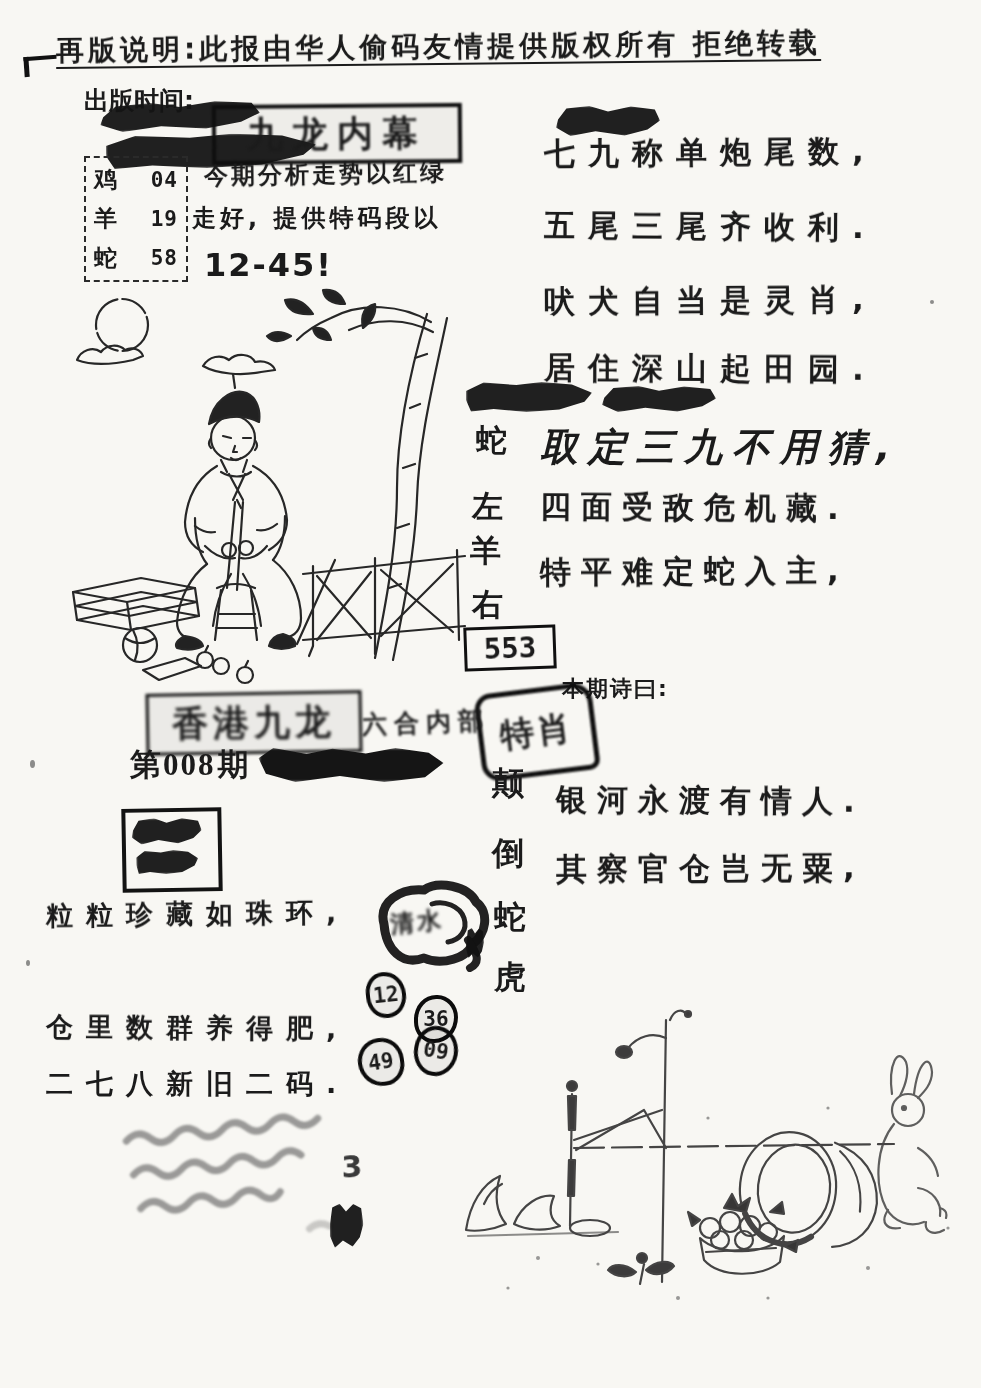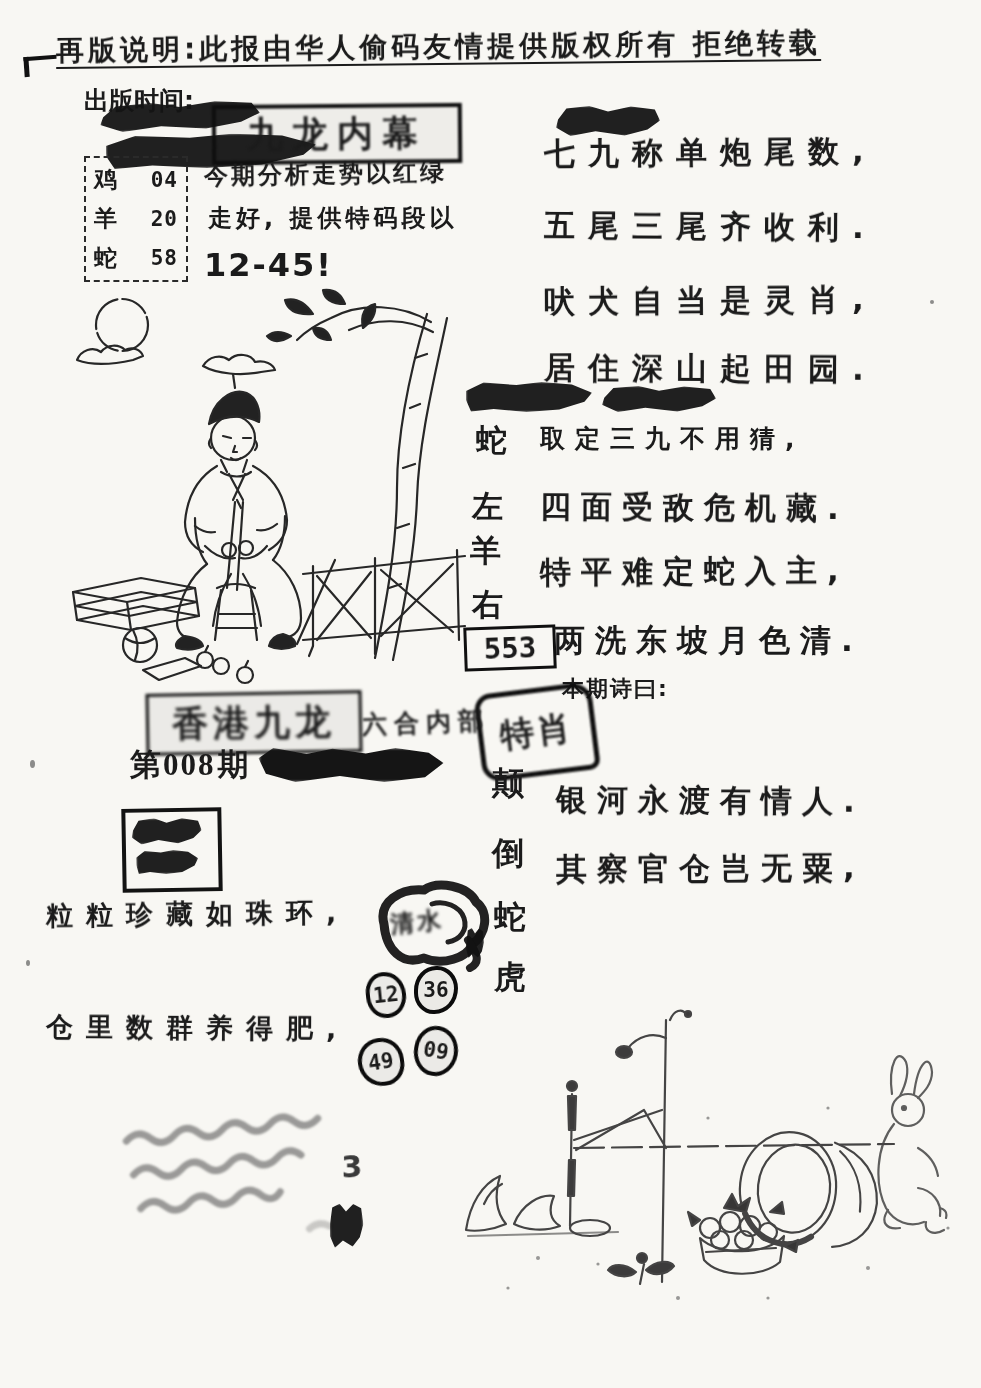--- a/index.html
+++ b/index.html
@@ -61,33 +61,33 @@
   <div class="blob" style="left:100px;top:102px;width:160px;height:28px;transform:rotate(-2deg);"></div>
   <div class="blob alt" style="left:106px;top:134px;width:210px;height:34px;transform:rotate(-1deg);"></div>
 
   <div class="zbox">
     <div class="zrow">
       <span>鸡</span>
       <span class="num">04</span>
     </div>
     <div class="zrow">
       <span>羊</span>
-      <span class="num">20</span>
+      <span class="num">19</span>
     </div>
     <div class="zrow">
       <span>蛇</span>
       <span class="num">58</span>
     </div>
   </div>
 
   <div class="mast1">
     <span>九龙内幕</span>
   </div>
   <div class="hw" style="left:204px;top:158px;font-size:24px;letter-spacing:3px;transform:rotate(-1deg);">今期分析走势以红绿</div>
-  <div class="hw" style="left:208px;top:202px;font-size:24px;letter-spacing:4px;">走好, 提供特码段以</div>
+  <div class="hw" style="left:192px;top:202px;font-size:24px;letter-spacing:4px;">走好, 提供特码段以</div>
   <div class="hw" style="left:204px;top:246px;font-size:32px;font-weight:800;letter-spacing:2px;">12-45!</div>
 
   <svg style="left:45px;top:288px;" width="430" height="405" viewBox="0 0 430 405">
     <g fill="none" stroke="#272727" stroke-width="2.2" stroke-linecap="round" stroke-linejoin="round">
       <g>
         <circle cx="77" cy="37" r="26" stroke-dasharray="40 5 28 4"></circle>
       </g>
       <g>
         <path d="M32 72 c4 -10 16 -14 24 -8 c6 -8 18 -8 24 -2 c8 -4 16 0 18 6 l-10 4 c-18 4 -40 6 -56 0 z"></path>
         <path d="M158 78 c6 -10 18 -12 26 -6 c8 -8 22 -6 26 2 c10 -2 18 2 20 8 l-14 2 c-20 4 -44 2 -58 -6 z"></path>
@@ -168,24 +168,23 @@
   <div class="blob" style="left:602px;top:386px;width:114px;height:26px;"></div>
 
   <div class="hw" style="left:476px;top:420px;font-size:31px;font-weight:700;">蛇</div>
   <div class="hw" style="left:472px;top:486px;font-size:31px;font-weight:700;">左</div>
   <div class="hw" style="left:470px;top:530px;font-size:31px;font-weight:700;">羊</div>
   <div class="hw" style="left:472px;top:584px;font-size:31px;font-weight:700;">右</div>
   <div class="box553">
     <span>553</span>
   </div>
 
-  <div class="hw" style="left:540px;top:422px;font-size:25px;letter-spacing:10px;">取定三九不用猜,</div>
+  <div class="hw" style="left:540px;top:422px;font-size:38px;letter-spacing:10px;font-style:italic;">取定三九不用猜,</div>
   <div class="hw" style="left:540px;top:487px;font-size:31px;letter-spacing:10px;transform:rotate(.4deg);">四面受敌危机藏.</div>
   <div class="hw" style="left:540px;top:551px;font-size:31px;letter-spacing:10px;transform:rotate(-.3deg);">特平难定蛇入主,</div>
-  <div class="hw" style="left:554px;top:620px;font-size:31px;letter-spacing:10px;">两洗东坡月色清.</div>
 
   <div class="hw" style="left:562px;top:674px;font-size:22px;font-weight:700;letter-spacing:2px;">本期诗曰:</div>
   <div class="stamp3">
     <span>特肖</span>
   </div>
   <div class="hw" style="left:492px;top:762px;font-size:32px;font-weight:700;">颠</div>
   <div class="hw" style="left:492px;top:832px;font-size:32px;font-weight:700;">倒</div>
   <div class="hw" style="left:494px;top:896px;font-size:32px;font-weight:700;">蛇</div>
   <div class="hw" style="left:494px;top:956px;font-size:32px;font-weight:700;">虎</div>
   <div class="hw" style="left:556px;top:780px;font-size:31px;letter-spacing:10px;transform:rotate(.3deg);">银河永渡有情人.</div>
@@ -203,34 +202,35 @@
     <span class="blob-inline"></span>
   </div>
 
   <div class="stampbox">
     <div class="blob" style="left:6px;top:6px;width:70px;height:26px;"></div>
     <div class="blob alt" style="left:10px;top:38px;width:62px;height:24px;"></div>
   </div>
 
   <div class="hw" style="left:46px;top:896px;font-size:27px;letter-spacing:13px;transform:rotate(-.6deg);">粒粒珍藏如珠环,</div>
   <div class="hw" style="left:46px;top:1010px;font-size:27px;letter-spacing:13px;transform:rotate(.4deg);">仓里数群养得肥,</div>
+  <div class="hw" style="left:46px;top:1066px;font-size:27px;letter-spacing:13px;">二七八新旧二码.</div>
 
   <svg style="left:372px;top:878px;" width="120" height="94" viewBox="0 0 120 94">
     <g fill="none" stroke="#111" stroke-linejoin="round" stroke-linecap="round" opacity="0.92">
       <path d="M12 46 C6 24 28 10 52 12 C66 2 96 8 104 24 C118 34 114 58 100 66 C96 80 70 88 52 80 C30 88 14 72 12 46 Z" stroke-width="9"></path>
       <path d="M60 26 C72 22 88 28 92 40 C96 52 88 62 76 64" stroke-width="5"></path>
       <path d="M96 62 C104 74 110 84 98 90" stroke-width="8"></path>
     </g>
   </svg>
   <div class="hw" style="left:390px;top:906px;font-size:24px;font-weight:800;letter-spacing:3px;filter:blur(1.6px);transform:rotate(-6deg);">清水</div>
 
   <div class="circ" style="left:366px;top:972px;width:40px;height:46px;border-radius:46% 54% 50% 50%;transform:rotate(-6deg);">
       <span>12</span>
     </div>
-  <div class="circ" style="left:414px;top:966px;width:44px;height:48px;border-radius:52% 48% 55% 45%;justify-content:center;">
+  <div class="circ" style="left:414px;top:995px;width:44px;height:48px;border-radius:52% 48% 55% 45%;justify-content:center;">
       <span>36</span>
     </div>
   <div class="circ" style="left:358px;top:1038px;width:46px;height:48px;border-radius:50% 50% 46% 54%;transform:rotate(-8deg);">
       <span>49</span>
     </div>
   <div class="circ" style="left:414px;top:1026px;width:44px;height:50px;border-radius:48% 52% 50% 50%;transform:rotate(10deg);">
       <span>09</span>
     </div>
 
   <div class="footnote">

